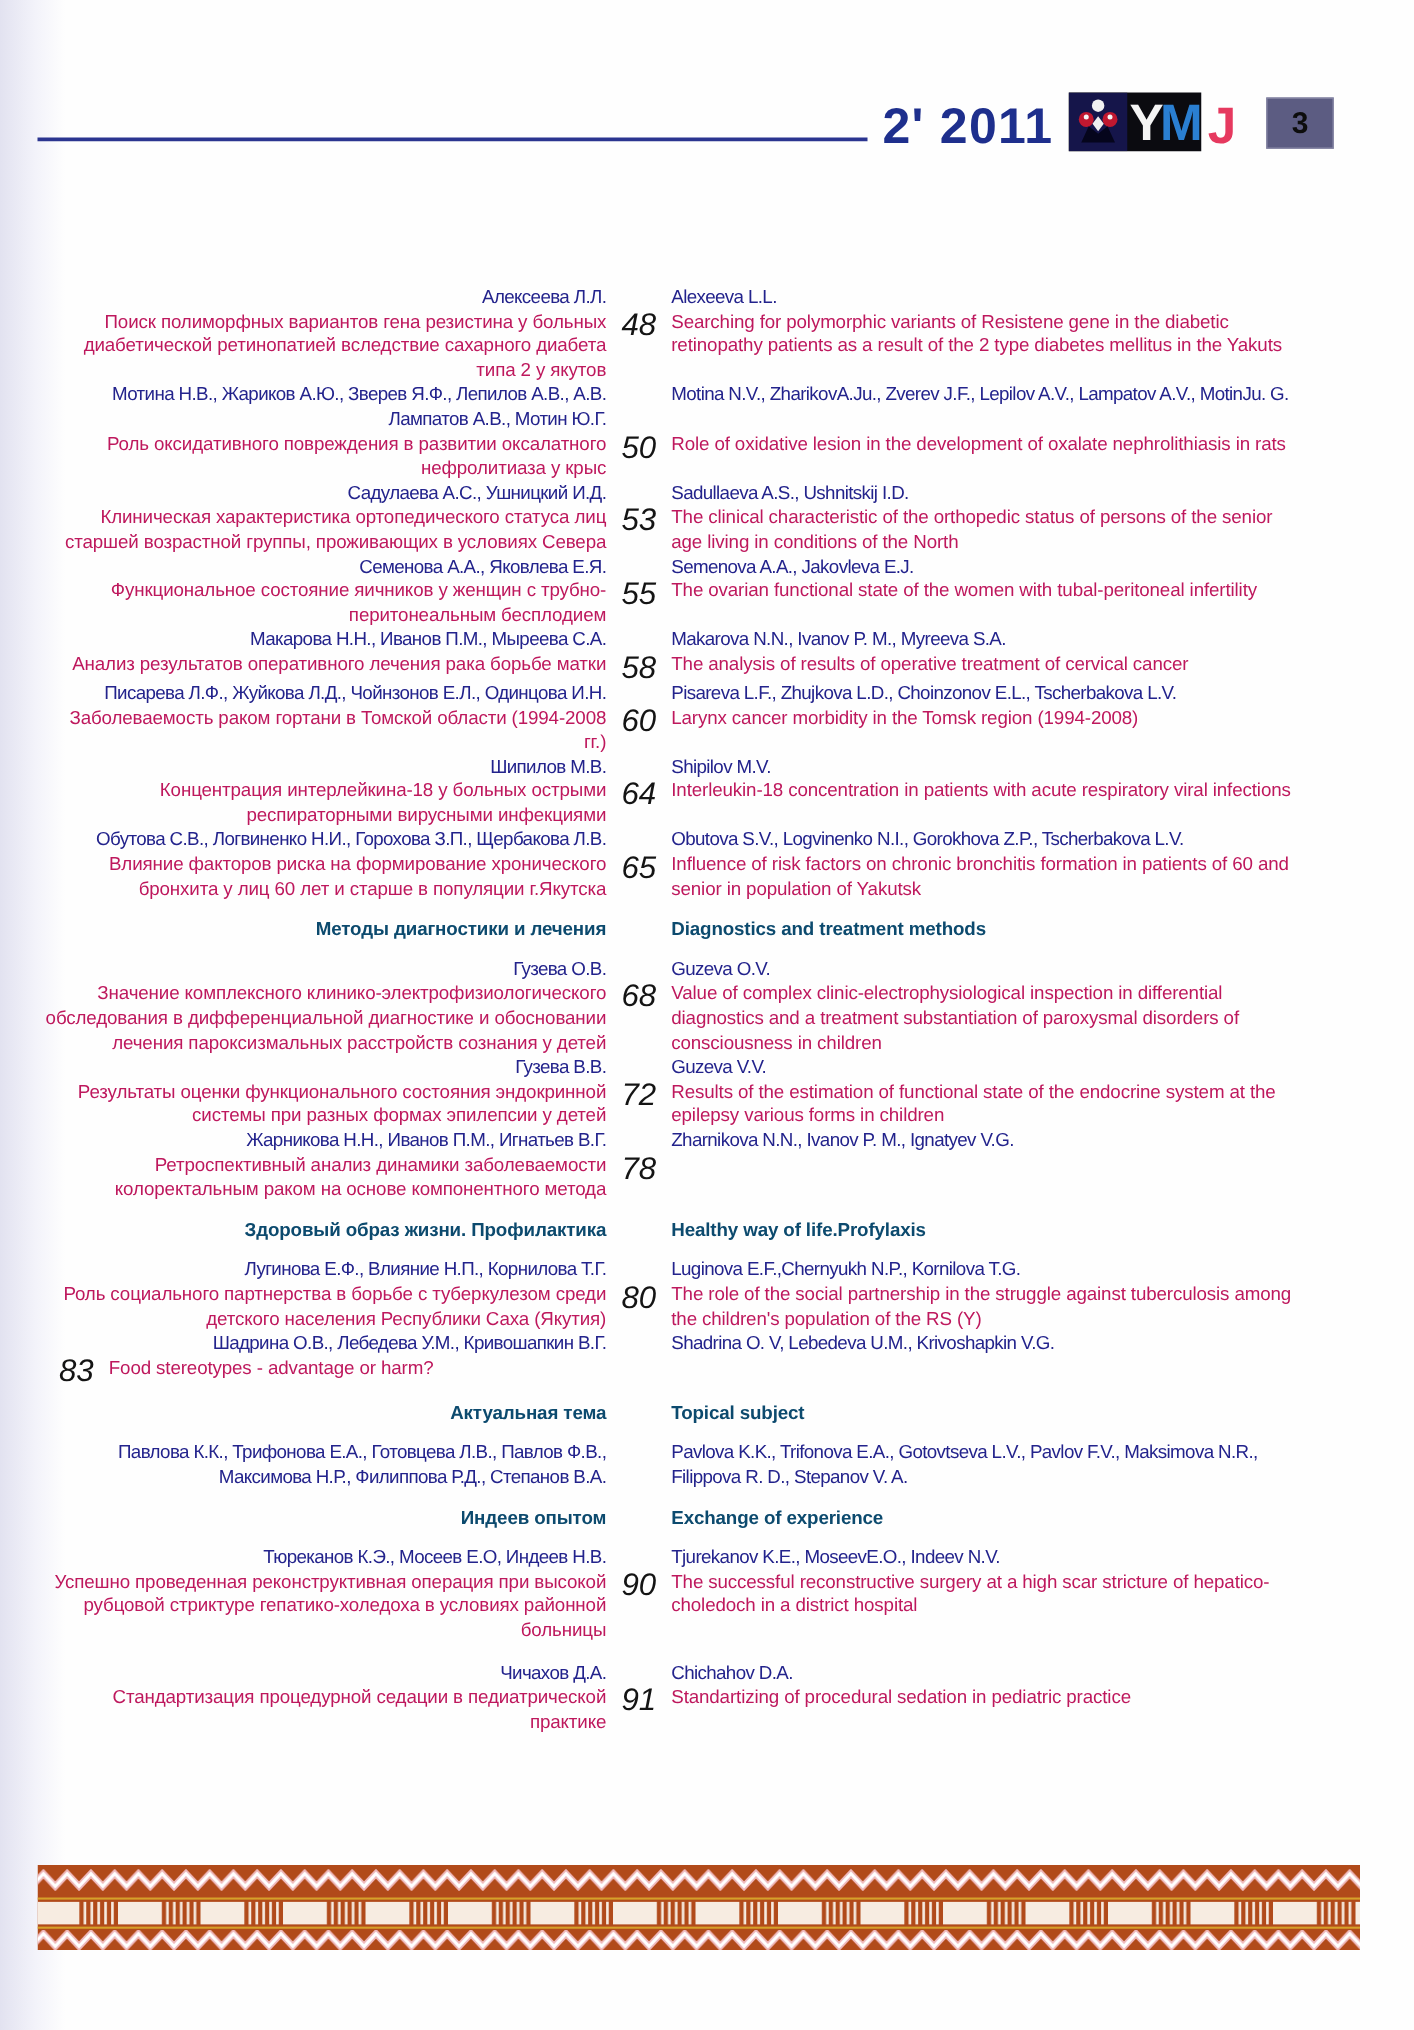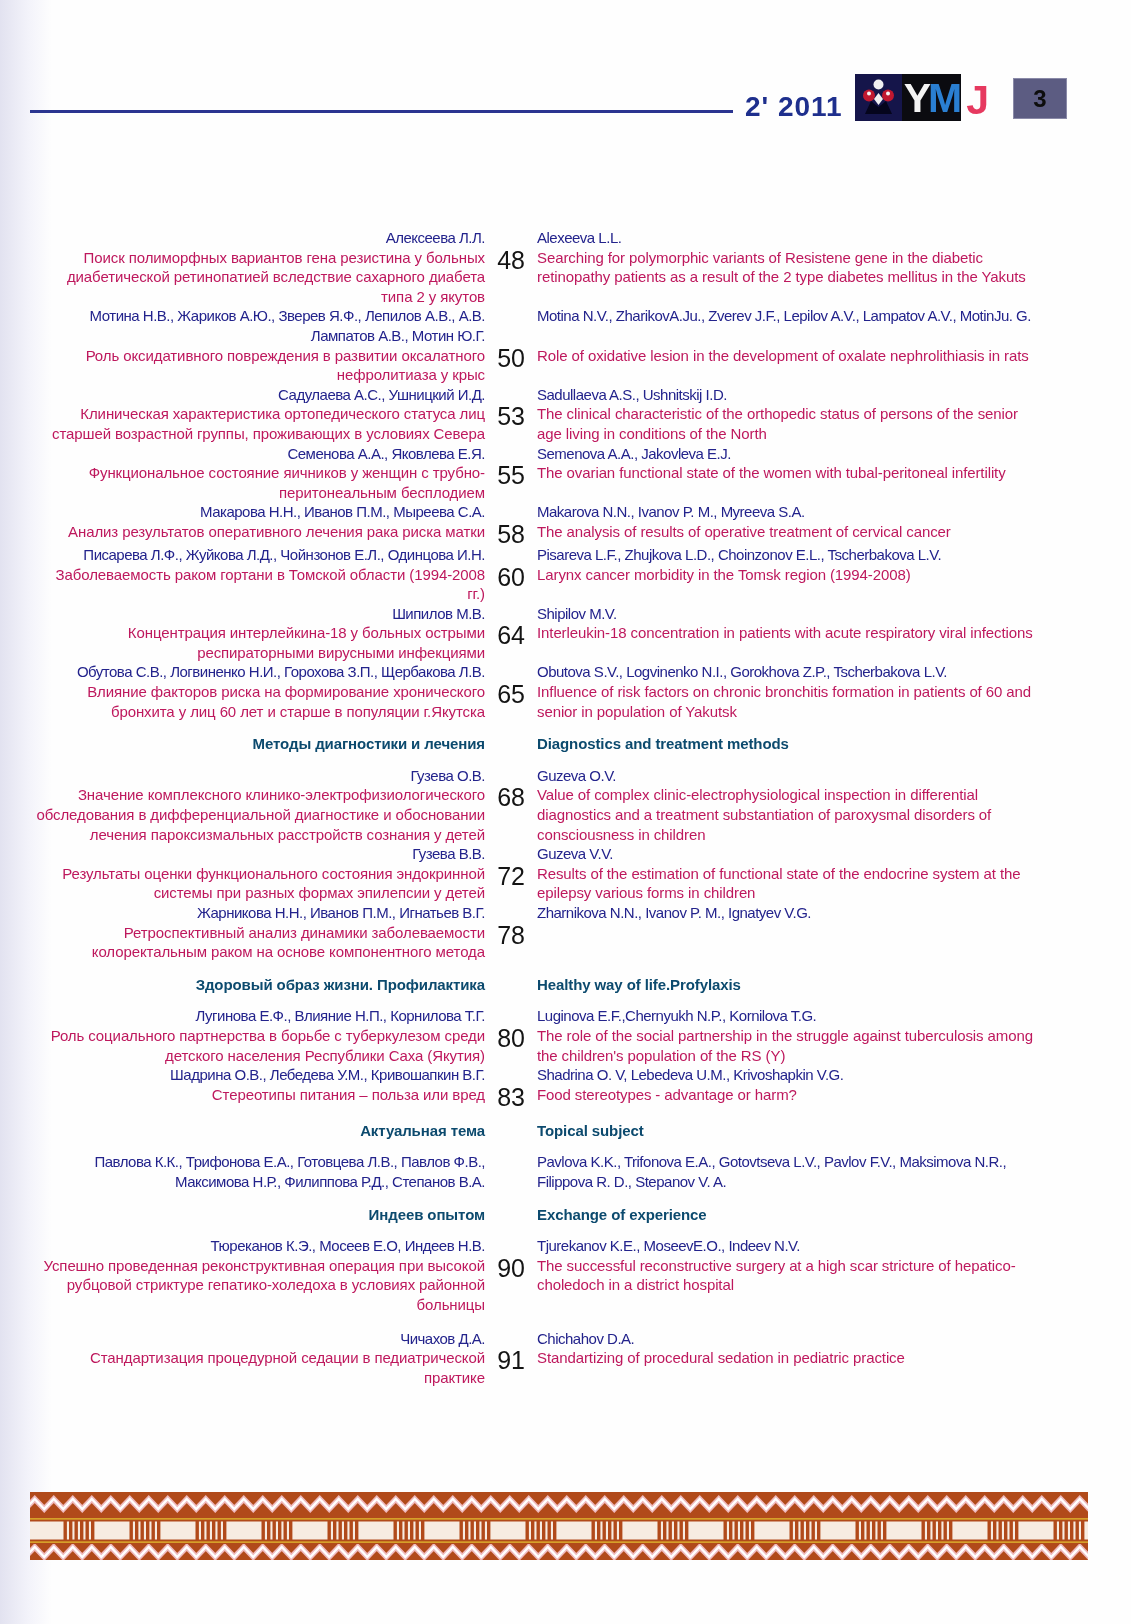--- a/index.html
+++ b/index.html
@@ -16,21 +16,21 @@
     background:linear-gradient(90deg,#e2e2f0 0%,#f3f3fa 55%,rgba(255,255,255,0) 100%);
     pointer-events:none;
   }
   
   .header {
     position:absolute; top:74px; left:30px; right:64px;
     display:flex; align-items:flex-end; gap:12px;
   }
   .rule { flex:1; border-bottom:3px solid #2b3590; margin-bottom:8px; }
   .issue {
-    font-size:28px; font-weight:bold; color:#1e2f8d; line-height:1;
+    font-size:40px; font-weight:bold; color:#1e2f8d; line-height:1;
     letter-spacing:1px; white-space:nowrap;
   }
   .logo {
     display:flex; align-items:center; background:#0b0b10;
     height:47px; padding-right:2px;
   }
   .logo-letter { font-size:41px; font-weight:bold; line-height:44px; letter-spacing:-3px; }
   .logo .y { color:#f4f4f4; margin-left:2px; }
   .logo .m { color:#2a7fd2; }
   .j-letter { color:#e6395f; font-size:41px; font-weight:bold; line-height:44px; margin-left:-7px; position:relative; top:1px; }
@@ -40,21 +40,21 @@
     font-size:24px; font-weight:bold; color:#0d0d0d; margin-left:12px; margin-bottom:2px;
   }
   
   .toc { position:absolute; top:228px; left:35px; right:74px; font-size:15px; line-height:19.6px; letter-spacing:-0.1px; }
   .row { display:flex; align-items:flex-start; }
   .ru { width:450px; text-align:right; }
   .num { width:52px; text-align:center; flex:0 0 52px; }
   .en { flex:1; max-width:500px; text-align:left; }
   .authors { color:#23238c; font-weight:normal; letter-spacing:-0.5px; }
   .title { color:#be185d; }
-  .page-num { font-size:25px; line-height:21px; padding-top:2px; color:#141414; }
+  .page-num { font-size:25px; line-height:21px; padding-top:2px; color:#141414;font-style:italic; }
   .section-header { margin:13px 0 12px 0; }
   .sec-title { font-weight:bold; color:#0c4a6e; }
   .gap-above { margin-top:14px; }
   
   .ornament { position:absolute; top:1492px; left:30px; width:1058px; height:68px; }
 </style>
 </head>
 <body>
 
 <div class="page-edge"></div>
@@ -138,21 +138,21 @@
     </div>
   </div>
 
   <div class="entry">
     <div class="row authors-row">
       <div class="ru authors a-ru">Макарова Н.Н., Иванов П.М., Мыреева С.А.</div>
       <div class="num"></div>
       <div class="en authors a-en">Makarova N.N., Ivanov P. M., Myreeva S.A.</div>
     </div>
     <div class="row title-row">
-      <div class="ru title t-ru">Анализ результатов оперативного лечения рака риска матки</div>
+      <div class="ru title t-ru">Анализ результатов оперативного лечения рака борьбе матки</div>
       <div class="num page-num">58</div>
       <div class="en title t-en">The analysis of results of operative treatment of cervical cancer</div>
     </div>
   </div>
 
   <div class="entry">
     <div class="row authors-row">
       <div class="ru authors a-ru">Писарева Л.Ф., Жуйкова Л.Д., Чойнзонов Е.Л., Одинцова И.Н.</div>
       <div class="num"></div>
       <div class="en authors a-en">Pisareva L.F., Zhujkova L.D., Choinzonov E.L., Tscherbakova L.V.</div>
@@ -259,21 +259,20 @@
     </div>
   </div>
 
   <div class="entry">
     <div class="row authors-row">
       <div class="ru authors a-ru">Шадрина О.В., Лебедева У.М., Кривошапкин В.Г.</div>
       <div class="num"></div>
       <div class="en authors a-en">Shadrina O. V, Lebedeva U.M., Krivoshapkin V.G.</div>
     </div>
     <div class="row title-row">
-      <div class="ru title t-ru">Стереотипы питания – польза или вред</div>
       <div class="num page-num">83</div>
       <div class="en title t-en">Food stereotypes - advantage or harm?</div>
     </div>
   </div>
 </div>
   </div>
 
   <div class="section">
     <div class="row section-header">
       <div class="ru sec-title sec-ru">Актуальная тема</div>

